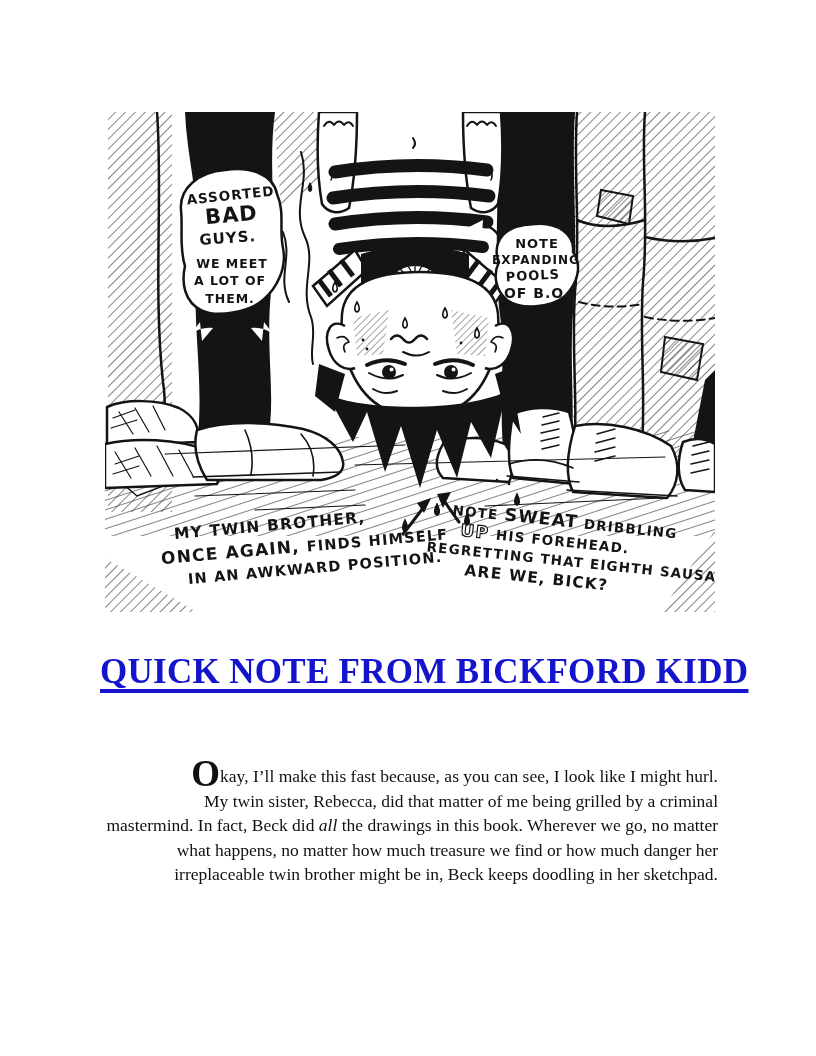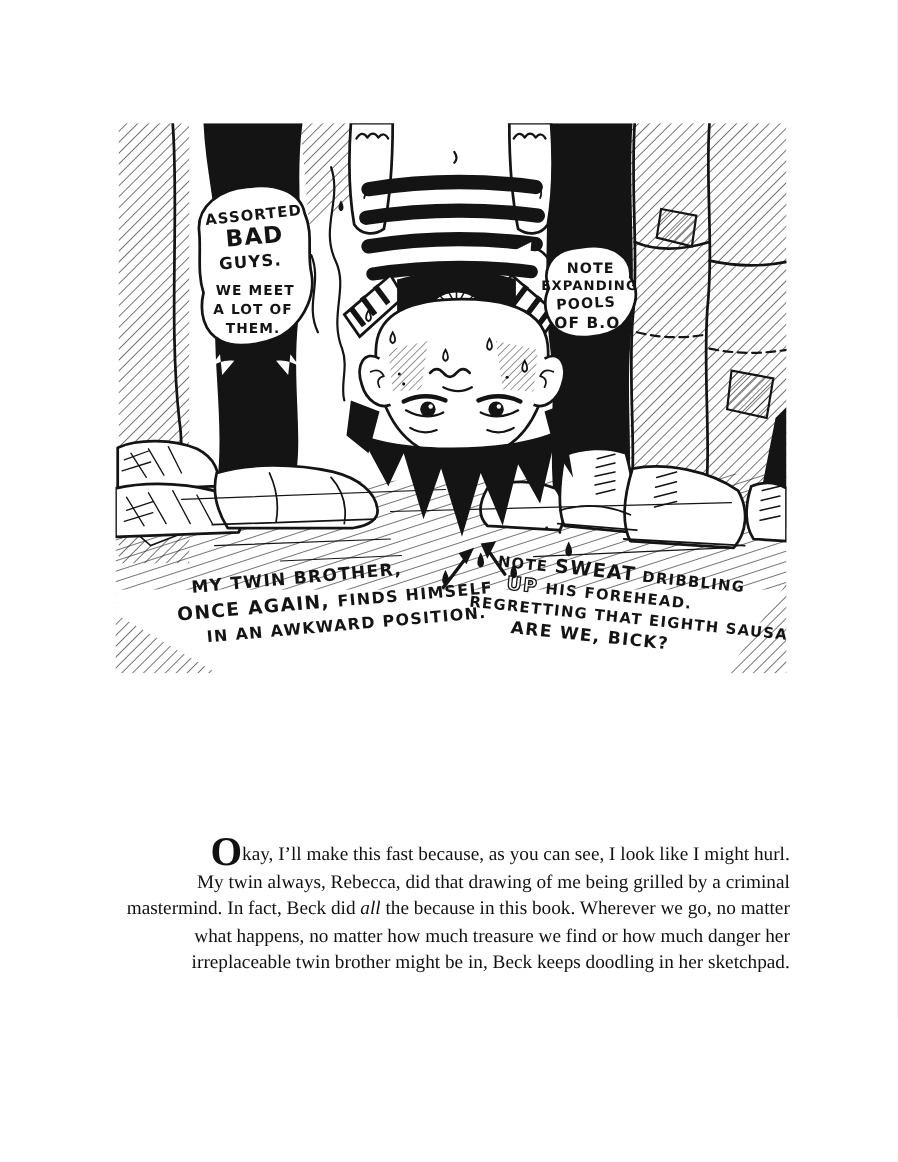--- a/index.html
+++ b/index.html
@@ -250,19 +250,20 @@
         <g transform="rotate(6 340 395)">
           <text class="cap" x="348" y="402"><tspan font-size="13.5">NOTE</tspan><tspan font-size="17.5" dx="6">SWEAT</tspan><tspan font-size="13.5" dx="6">DRIBBLING</tspan></text>
           <text class="cap" x="358" y="422"><tspan font-size="17" fill="#fff" stroke="#141414" stroke-width="1.2">UP</tspan><tspan font-size="13.5" dx="7">HIS FOREHEAD.</tspan></text>
           <text class="cap" font-size="13.5" x="326" y="441">REGRETTING THAT EIGHTH SAUSAGE,</text>
           <text class="cap" font-size="15.5" x="366" y="461">ARE WE, BICK?</text>
         </g>
       </g>
     </svg>
   </div>
 
+  <div class="heading">QUICK NOTE FROM BICKFORD KIDD</div>
 
   <div class="bodytext">
     <p><span class="dropcap">O</span><span>kay, I’ll make this fast because, as you can see, I look like I might hurl.</span></p>
-    <p class="p-justify"><span>My twin always, Rebecca, did that drawing of me being grilled by a criminal mastermind. In fact, Beck did </span><span class="it">all</span><span> the because in this book. Wherever we go, no matter what happens, no matter how much treasure we find or how much danger her irreplaceable twin brother might be in, Beck keeps doodling in her sketchpad.</span></p>
+    <p class="p-justify"><span>My twin sister, Rebecca, did that matter of me being grilled by a criminal mastermind. In fact, Beck did </span><span class="it">all</span><span> the drawings in this book. Wherever we go, no matter what happens, no matter how much treasure we find or how much danger her irreplaceable twin brother might be in, Beck keeps doodling in her sketchpad.</span></p>
   </div>
 
 </div>
 
 </body></html>

